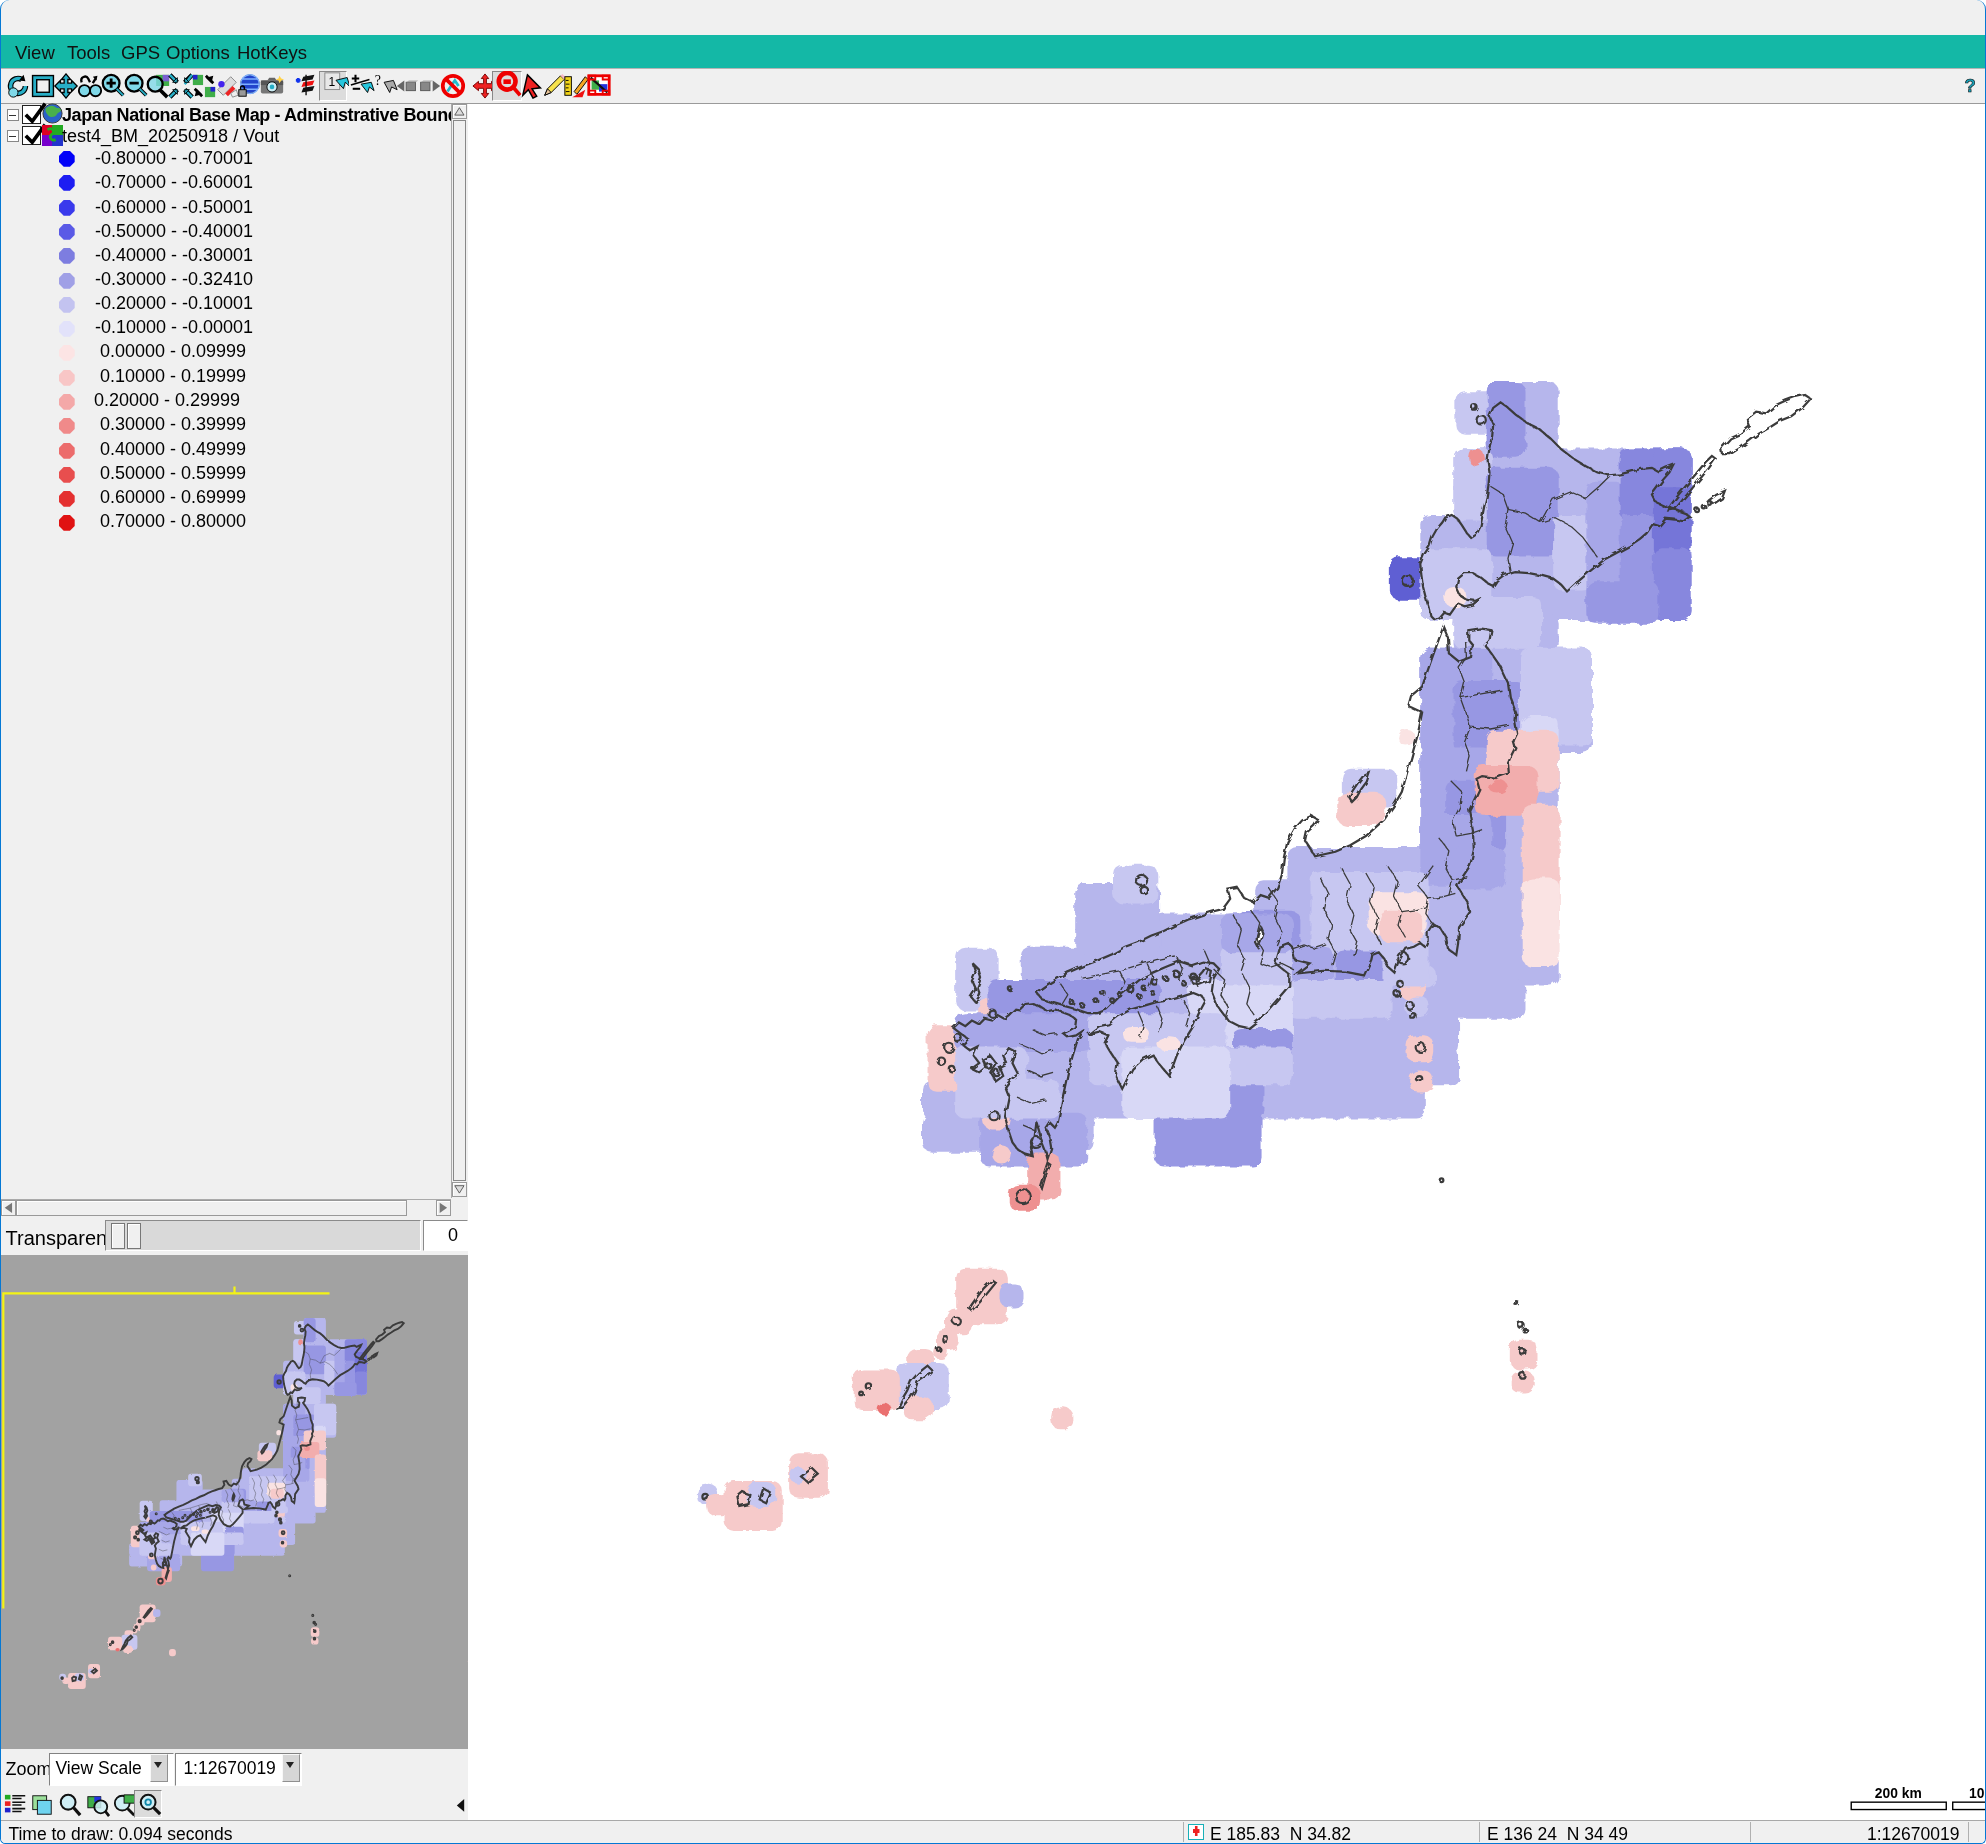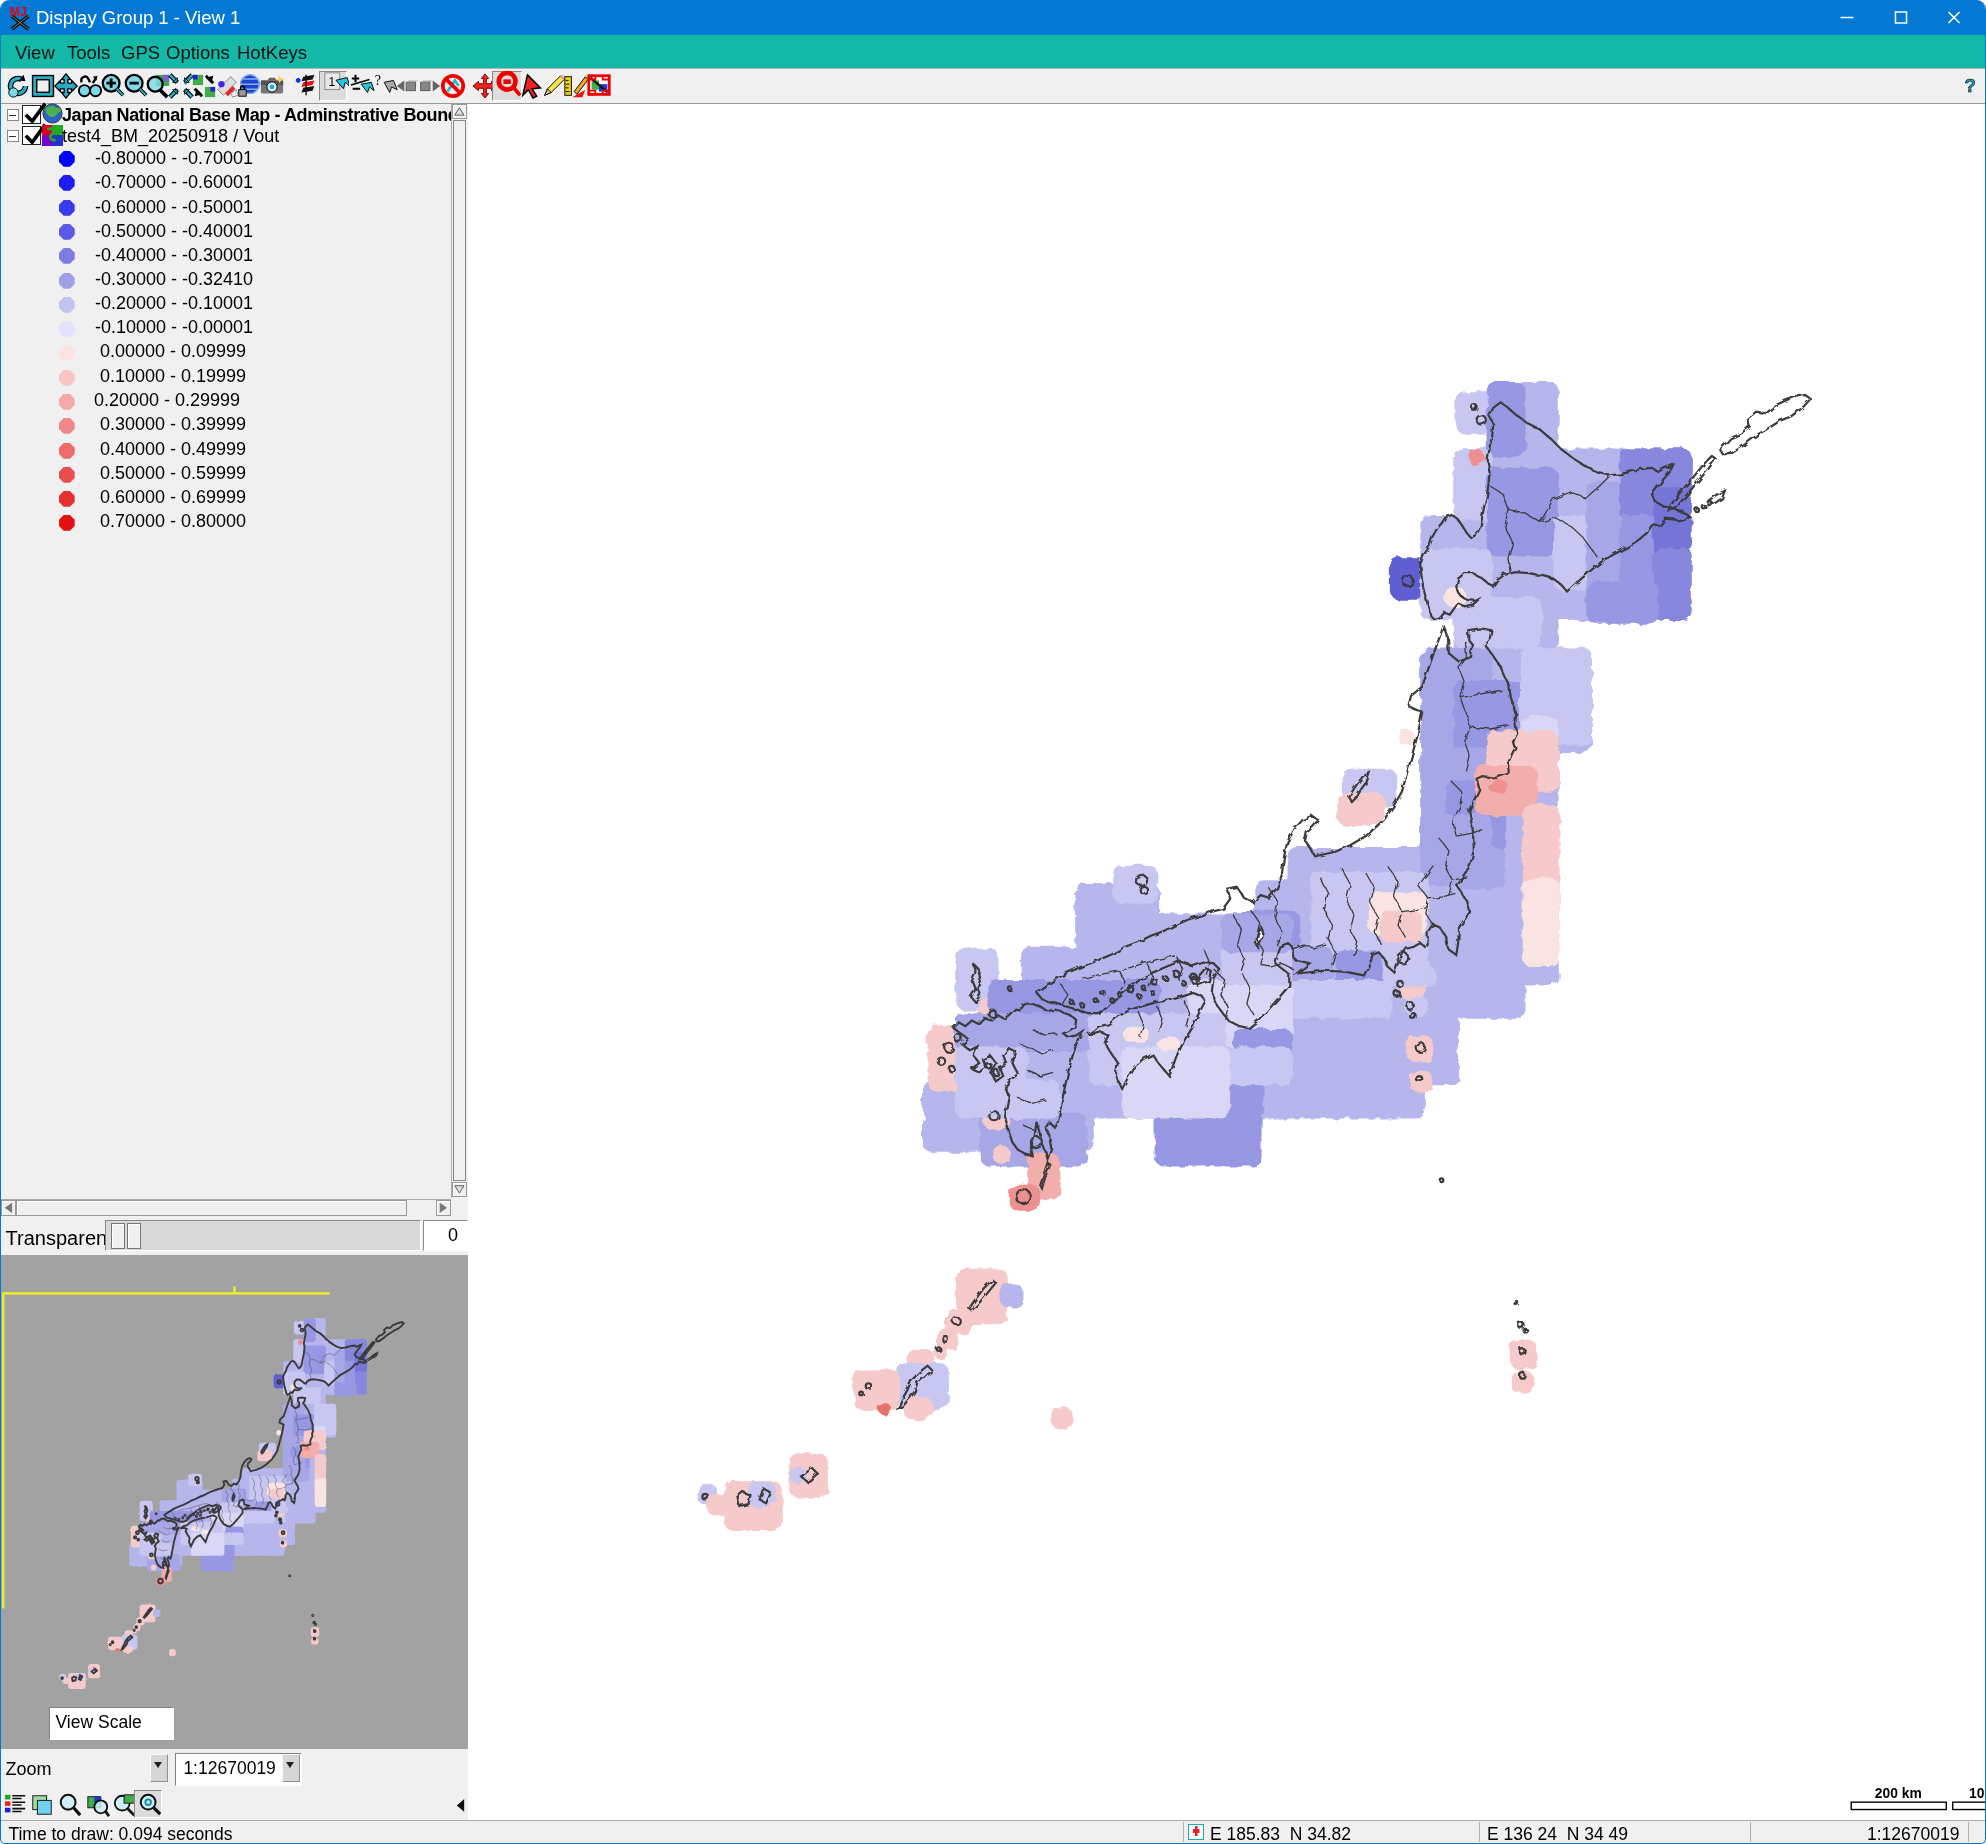--- a/index.html
+++ b/index.html
@@ -32,37 +32,20 @@
 #btoolbar { position:absolute; left:0; top:1790px; width:467px; height:29.5px; background:#f0f0f0; }
 .combo { position:absolute; background:#fff; border:1.8px solid #828282; border-right-color:#fff; border-bottom-color:#fff; font-size:17.5px; }
 .cbtn { position:absolute; width:17.5px; background:#d6d6d6; border:0.9px solid #909090; border-top-color:#f8f8f8; border-left-color:#f8f8f8; }
 .cbtn:before { content:""; position:absolute; left:2.8px; top:7.4px; border:4.6px solid transparent; border-top:6.5px solid #222; }
 #statusbar { position:absolute; left:0; top:1820px; width:100%; height:23px; background:#f0f0f0; border-top:0.9px solid #a8a8a8; font-size:17.5px; }
 .sep { position:absolute; top:1822px; width:0.9px; height:20px; background:#b0b0b0; }
 .stxt { position:absolute; top:1824px; color:#000; font-size:17.5px; white-space:pre; }
 #maparea { position:absolute; left:467px; top:104px; width:1517px; height:1716px; background:#fff;padding-left:48px; }
 </style></head><body>
 <div id="win">
-    <div id="titlebar">
-      <svg style="position:absolute;left:7.4px;top:4.6px" width="26" height="26" viewBox="0 0 28 28">
-        <text x="2" y="12" font-size="13" font-weight="bold" fill="#e00" font-family="Liberation Sans">MJ</text>
-        <path d="M4 12l18 14M22 12L4 26" stroke="#111" stroke-width="4"></path>
-        <path d="M4 12l18 14M22 12L4 26" stroke="#888" stroke-width="1"></path>
-      </svg>
-      <div id="title">Display Group 1 - View 1</div>
-      <svg class="caption" style="right:111px" viewBox="0 0 58 38">
-        <path d="M22 19h14" stroke="#fff" stroke-width="1.6"></path>
-      </svg>
-      <svg class="caption" style="right:57px" viewBox="0 0 58 38">
-        <rect x="23" y="13" width="12" height="12" fill="none" stroke="#fff" stroke-width="1.6"></rect>
-      </svg>
-      <svg class="caption" style="right:3.7px" viewBox="0 0 58 38">
-        <path d="M23 13l12 12M35 13L23 25" stroke="#fff" stroke-width="1.6"></path>
-      </svg>
-    </div>
     <div id="menubar">
       <div class="menu" style="left:14px">View</div>
       <div class="menu" style="left:66px">Tools</div>
       <div class="menu" style="left:120px">GPS</div>
       <div class="menu" style="left:165px">Options</div>
       <div class="menu" style="left:236px">HotKeys</div>
     </div>
     <div id="toolbar"></div>
     <svg class="tbi" style="left:3.7px;top:73px" width="26" height="26" viewBox="0 0 28 28">
       <path d="M22 14a8 8 0 1 1-4-7" fill="none" stroke="#000" stroke-width="6"></path>
@@ -543,21 +526,21 @@
     <div style="position:absolute;left:422px;top:1220px;width:45px;height:31px;background:#fff;border:1.8px solid #8a8a8a;border-right-color:#fff;border-bottom-color:#fff"></div>
     <div class="treetxt" style="left:447px;top:1225px">0</div>
     <div id="overview"><svg width="467" height="494" viewBox="0 1360 506 535">
         <g stroke="#3b3b3b" stroke-width="6.6">
           <use href="#japan" transform="translate(-153.5,1294.3) scale(0.309,0.323)"></use>
         </g>
         <path d="M2.5 1743V1401.5H356M253 1401v-7" fill="none" stroke="#f3f315" stroke-width="2.4"></path>
       </svg></div>
     <div id="zoomrow"></div>
     <div class="treetxt" style="left:4.6px;top:1759px">Zoom</div>
-    <div class="combo" style="left:48px;top:1707px;width:125px;height:33px">
+    <div class="combo" style="left:48px;top:1753px;width:125px;height:33px">
       <span style="position:absolute;left:5.5px;top:3.7px">View Scale</span>
     </div>
     <div class="cbtn" style="left:149px;top:1754px;height:28px"></div>
     <div class="combo" style="left:174px;top:1753px;width:127px;height:33px">
       <span style="position:absolute;left:7.4px;top:3.7px">1:12670019</span>
     </div>
     <div class="cbtn" style="left:281px;top:1754px;height:28px"></div>
     <div id="btoolbar"></div>
     <svg class="tbi" style="left:2.8px;top:1793px" width="24" height="24" viewBox="0 0 26 26">
       <rect x="1" y="2" width="6" height="5" fill="#2a2"></rect>

